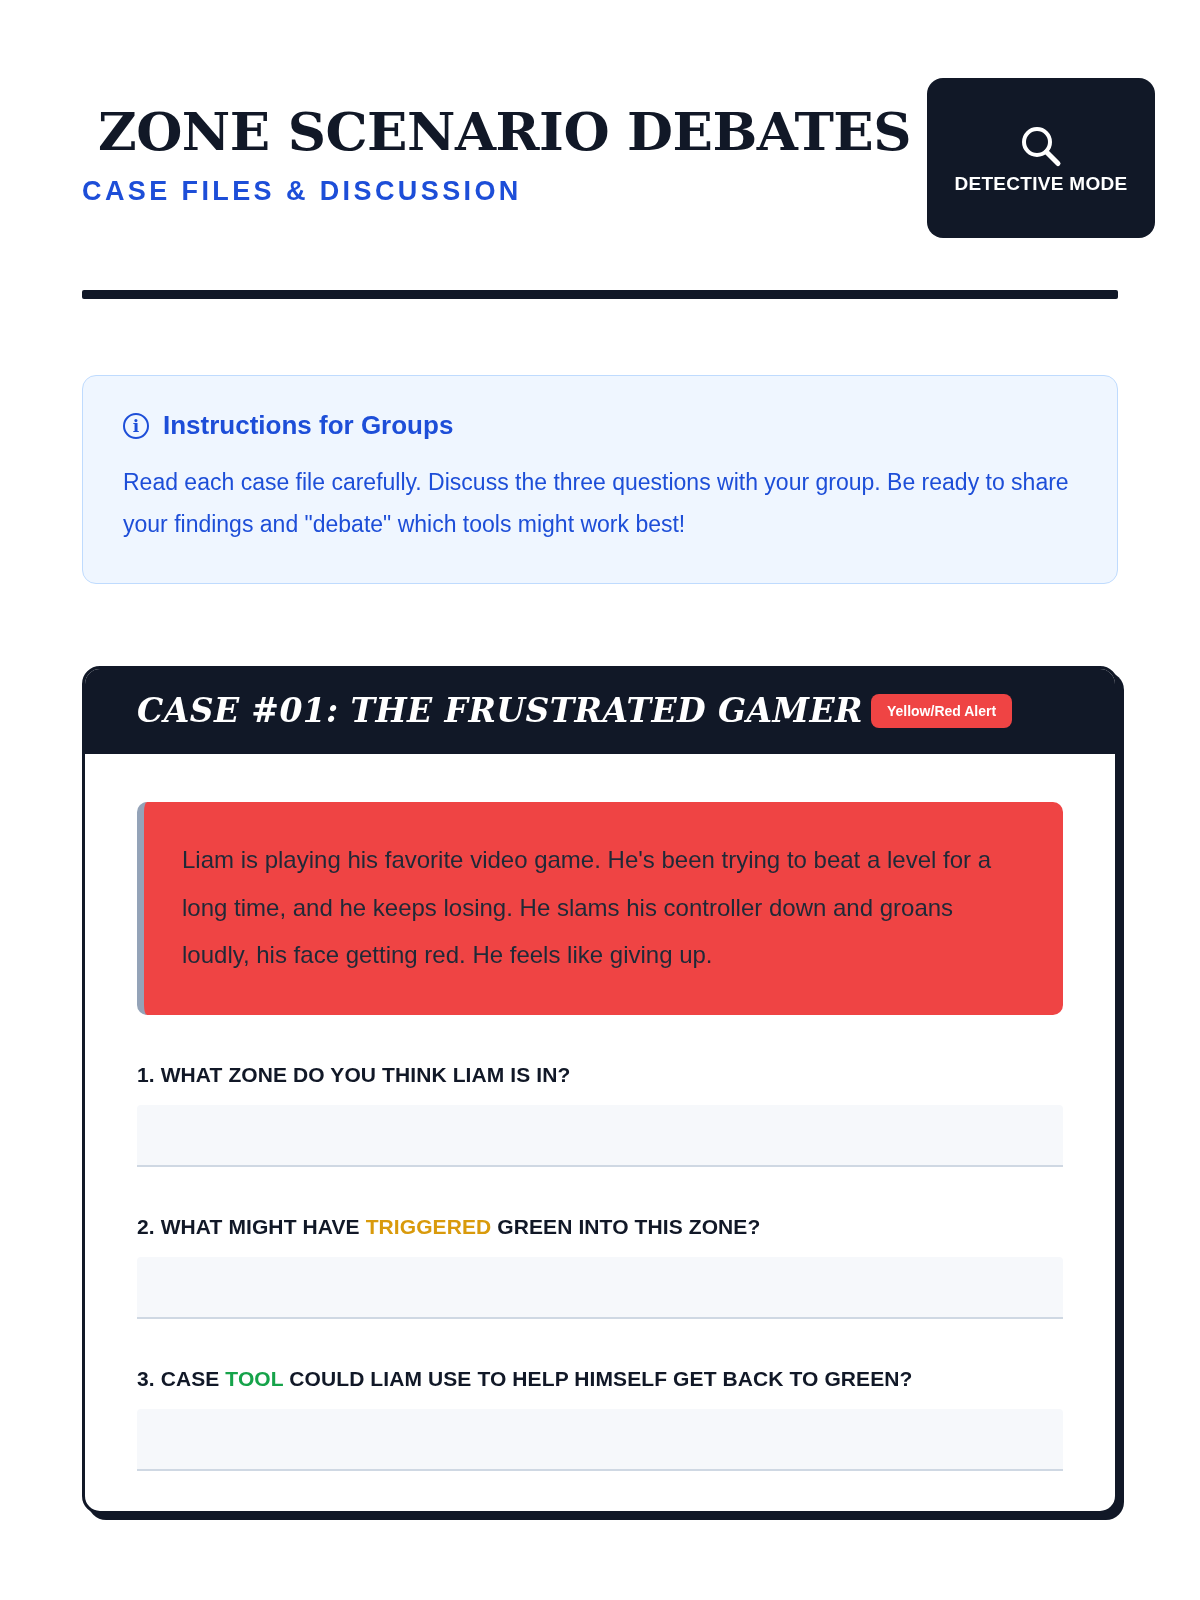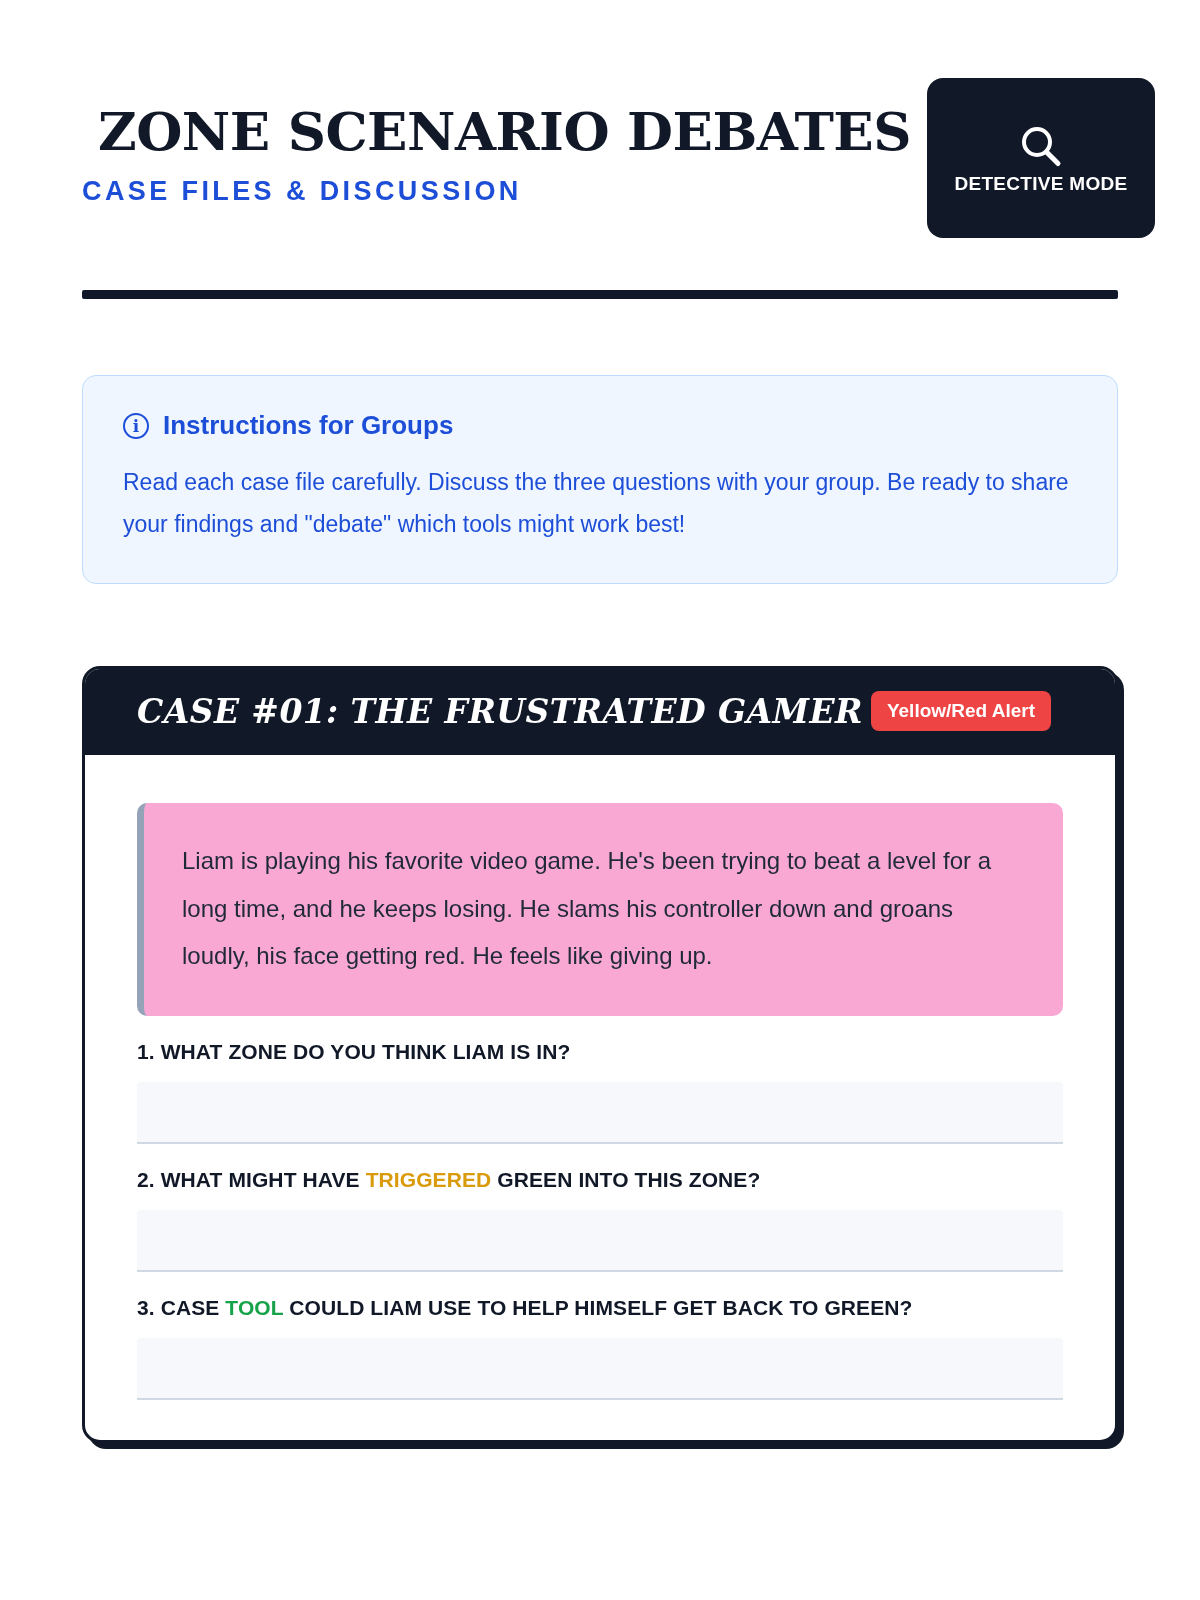--- a/index.html
+++ b/index.html
@@ -128,43 +128,43 @@
     color: #ffffff;
     font-size: 33px;
     font-weight: bold;
     font-style: italic;
     letter-spacing: 0.4px;
     font-family: "DejaVu Serif", serif;
   }
   .alert-badge {
     background: #ef4444;
     color: #ffffff;
-    font-size: 19px;
+    font-size: 14px;
     font-weight: bold;
     border-radius: 8px;
     padding: 9px 16px;
     white-space: nowrap;
   }
 
   .case-body { padding: 48px 52px 40px 52px; }
 
   .scenario {
-    background: #f9a8d4;
+    background: #ef4444;
     border-left: 7px solid #94a3b8;
     border-radius: 10px;
     padding: 34px 38px 36px 38px;
   }
   .scenario p {
     margin: 0;
     font-size: 24px;
     line-height: 1.98;
     color: #1f2937;
   }
 
-  .question-block { margin-top: 24px; }
+  .question-block { margin-top: 48px; }
   .question-label {
     font-size: 21px;
     font-weight: bold;
     color: #111827;
     letter-spacing: 0.1px;
   }
   .q-hl-yellow { color: #d99a0b; }
   .q-hl-green { color: #16a34a; }
   .answer-line {
     margin-top: 18px;

